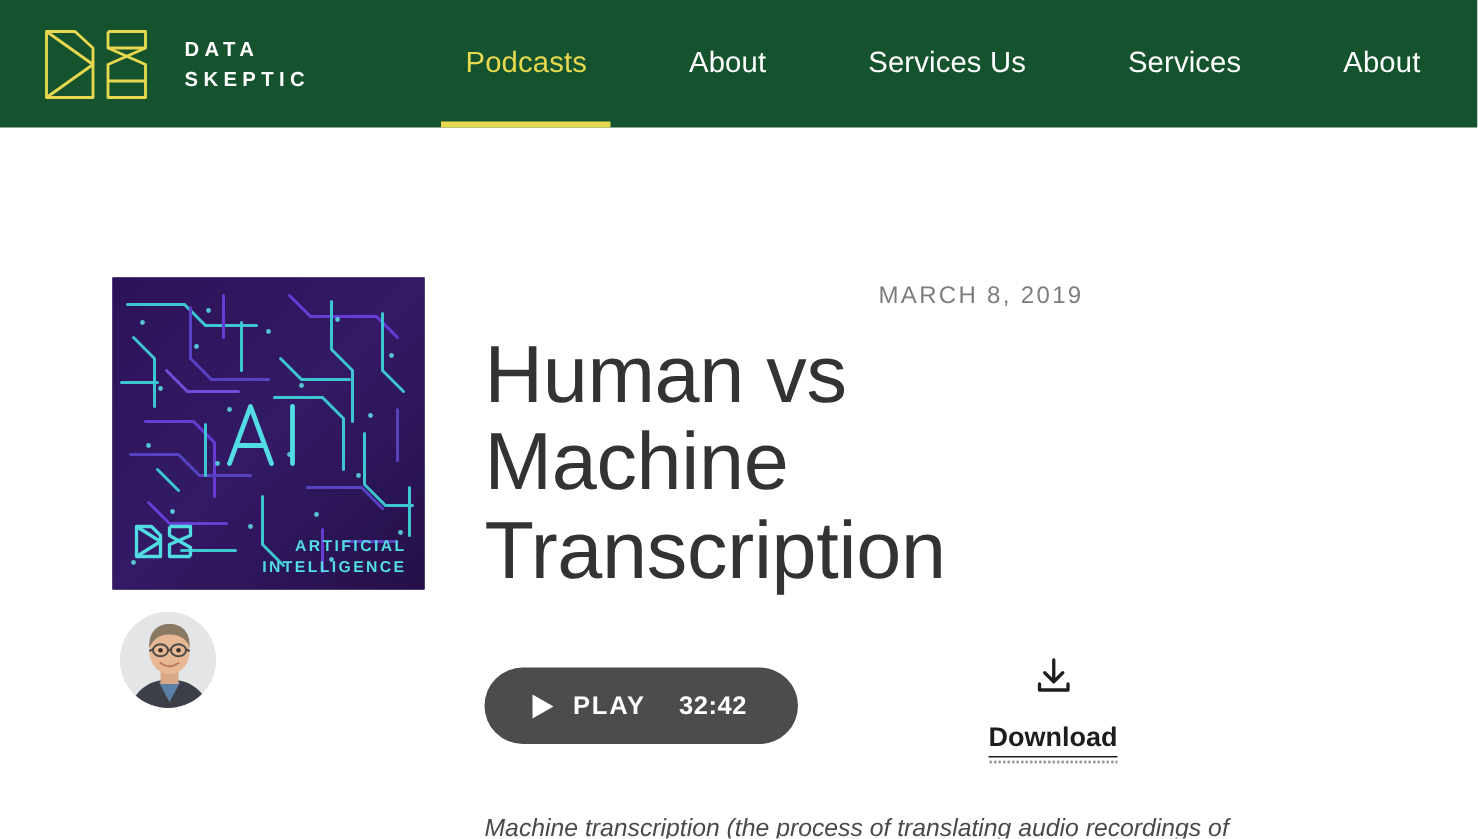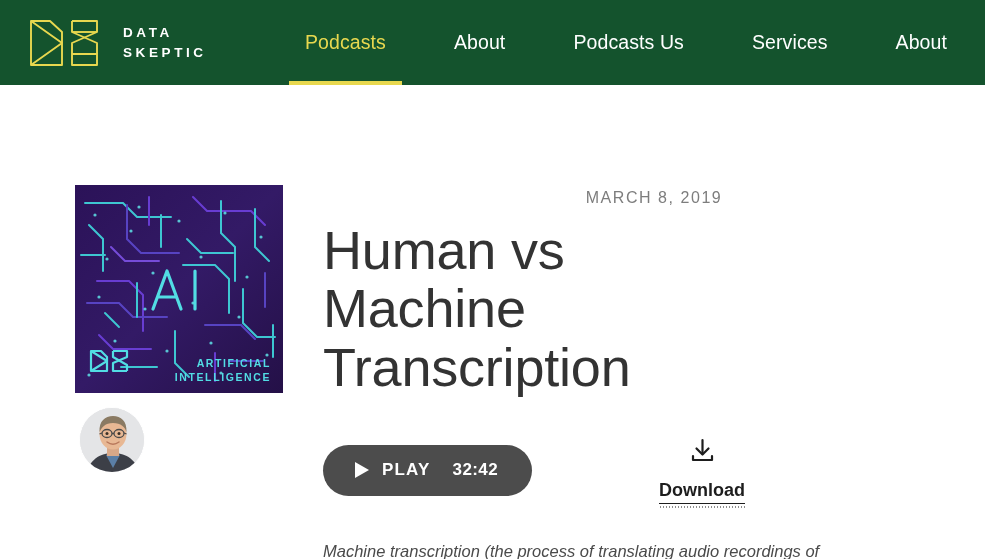--- a/index.html
+++ b/index.html
@@ -262,21 +262,21 @@
     </span>
     <span class="brand-text">
       <span class="brand-line">DATA</span>
       <span class="brand-line">SKEPTIC</span>
     </span>
   </a>
 
   <nav class="main-nav">
     <a class="nav-item is-active" href="#">Podcasts</a>
     <a class="nav-item" href="#">About</a>
-    <a class="nav-item" href="#">Podcasts Us</a>
+    <a class="nav-item" href="#">Services Us</a>
     <a class="nav-item" href="#">Services</a>
     <a class="nav-item" href="#">About</a>
   </nav>
 
 </header>
 
 <main class="page-main">
   <article class="episode">
 
     <div class="art-col">

